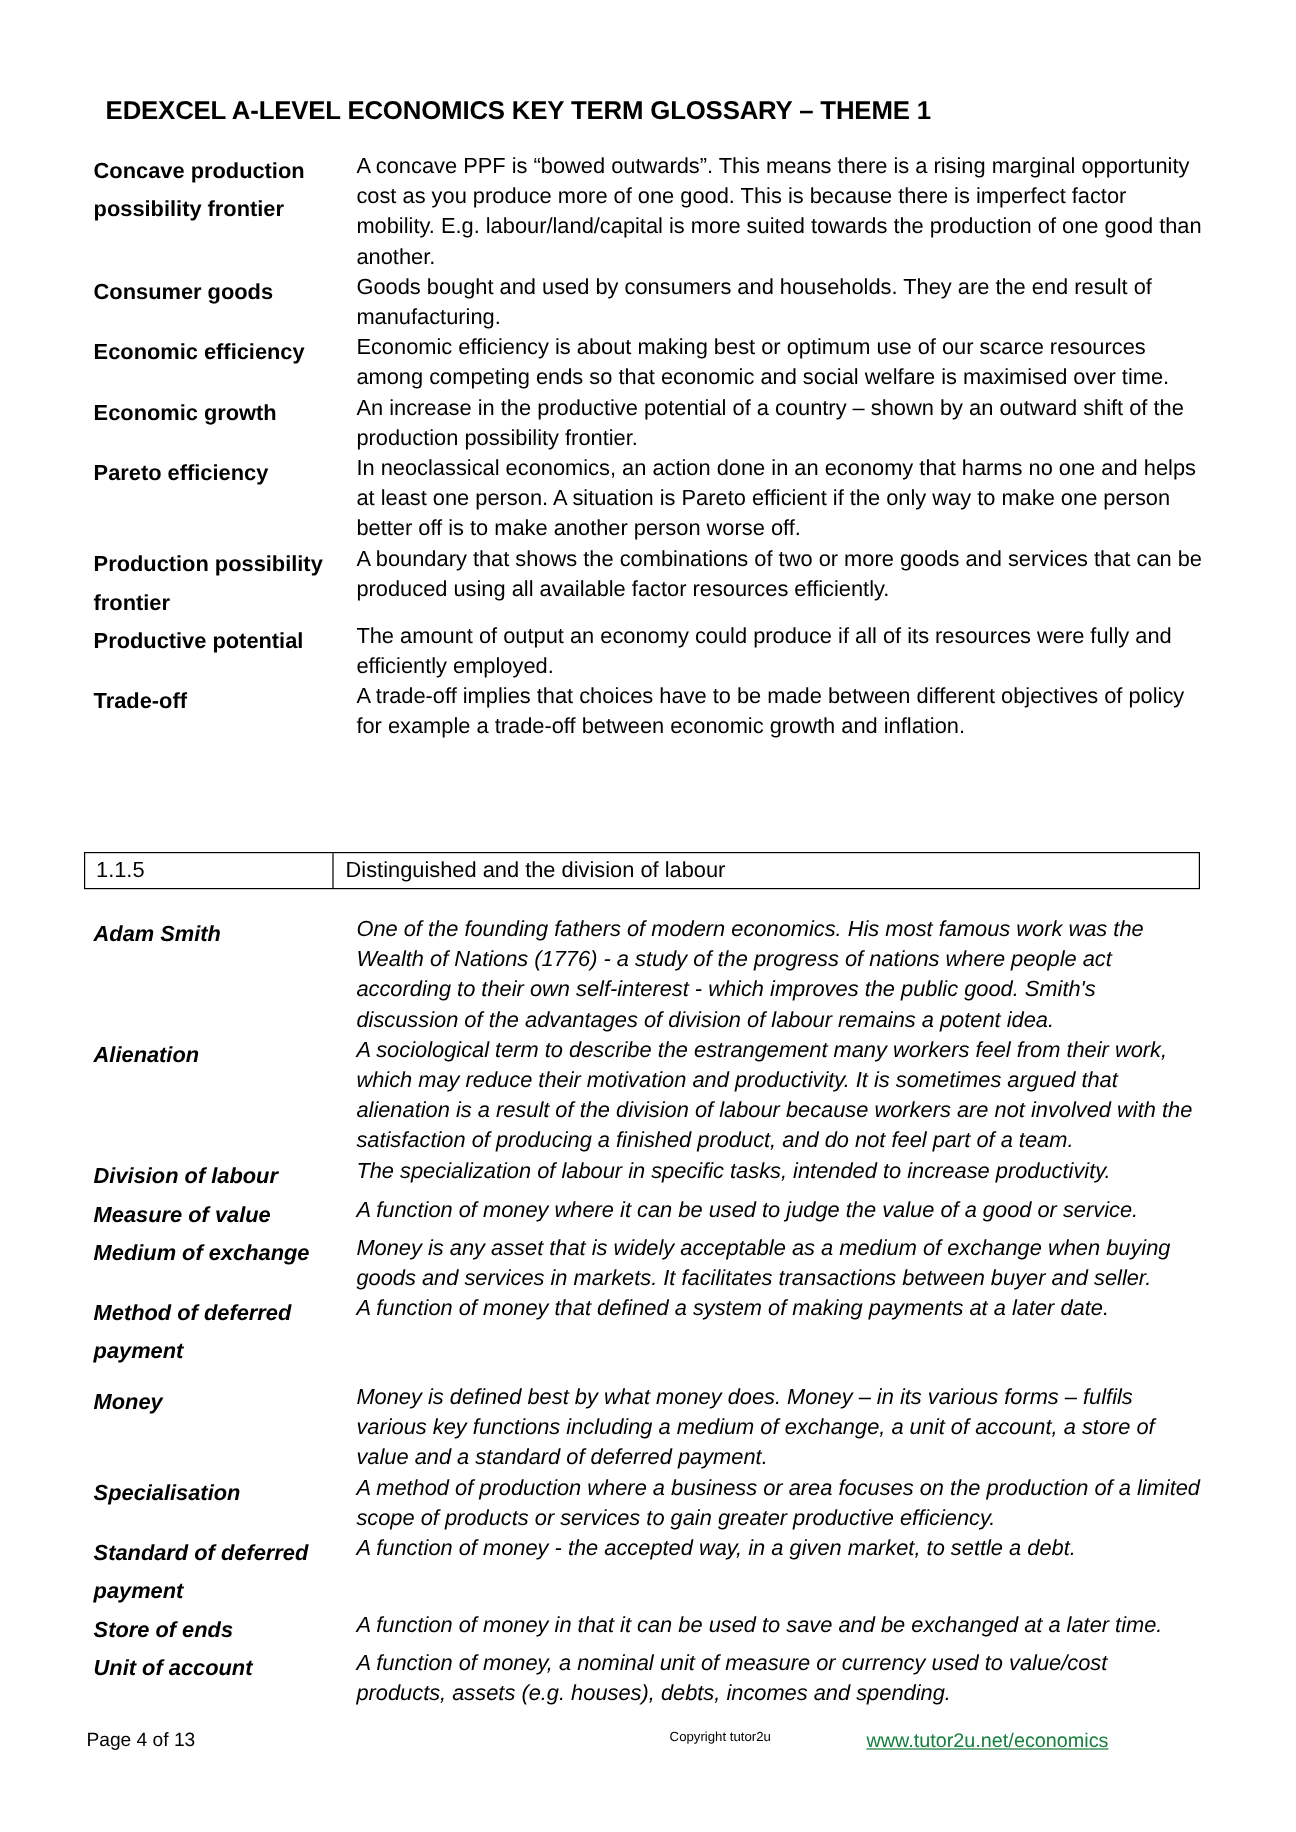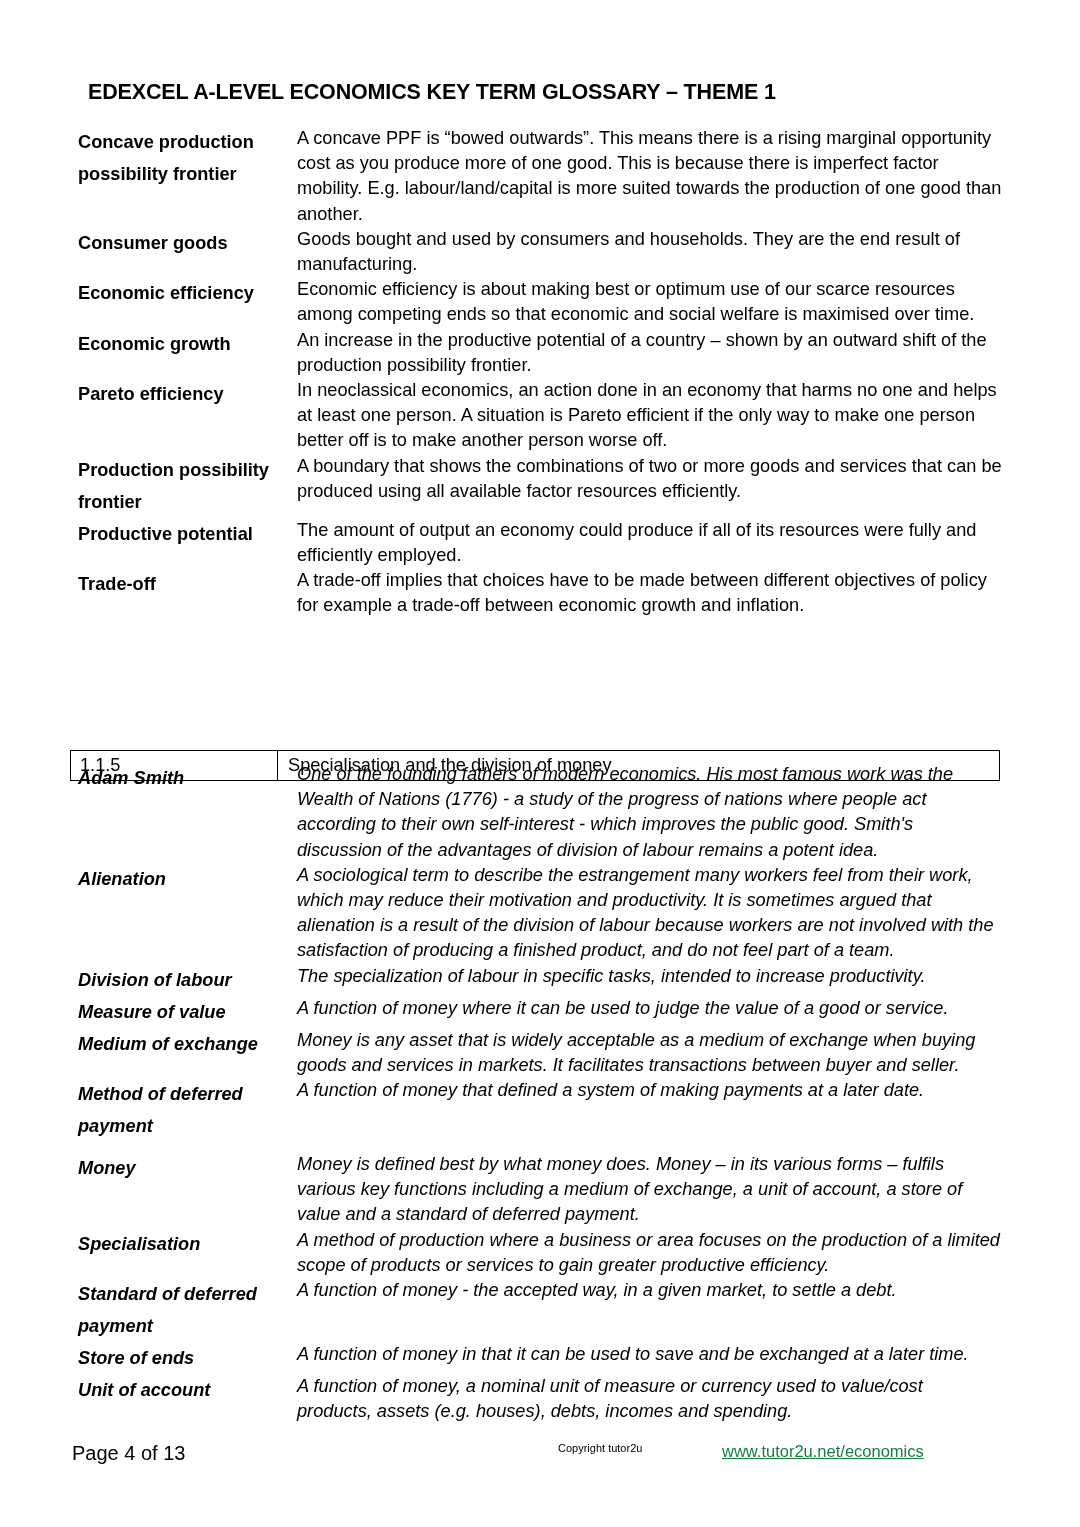--- a/index.html
+++ b/index.html
@@ -64,21 +64,21 @@
   }
   .row-gap td { height: 10px; }
 
   
   #table-one { top: 126px; }
 
   
   .section-box {
     position: absolute;
     left: 70px;
-    top: 750px;
+    top: 710px;
     width: 930px;
     height: 31px;
     border: 1.6px solid #000000;
     box-sizing: border-box;
     display: flex;
     align-items: center;
   }
   .section-code {
     width: 207px;
     height: 100%;
@@ -105,21 +105,21 @@
     position: absolute;
     left: 0;
     right: 0;
     top: 1442px;
     height: 30px;
   }
   .footer-page {
     position: absolute;
     left: 72px;
     top: 0;
-    font-size: 20px;
+    font-size: 16px;
     font-family: "Liberation Sans", sans-serif;
   }
   .footer-copy {
     position: absolute;
     left: 558px;
     top: 0;
     font-size: 11px;
   }
   .footer-link {
     position: absolute;
@@ -201,21 +201,21 @@
         </td>
         <td class="col-def">
           <div class="def">A trade-off implies that choices have to be made between different objectives of policy for example a trade-off between economic growth and inflation.</div>
         </td>
       </tr>
     </tbody>
   </table>
 
   <div class="section-box">
     <div class="section-code">1.1.5</div>
-    <div class="section-name">Specialisation and the division of money</div>
+    <div class="section-name">Distinguished and the division of labour</div>
   </div>
 
   <table class="glossary" id="table-two">
     <tbody>
       <tr>
         <td class="col-term">
           <div class="term">Adam Smith</div>
         </td>
         <td class="col-def">
           <div class="def">One of the founding fathers of modern economics. His most famous work was the Wealth of Nations (1776) - a study of the progress of nations where people act according to their own self-interest - which improves the public good. Smith's discussion of the advantages of division of labour remains a potent idea.</div>

